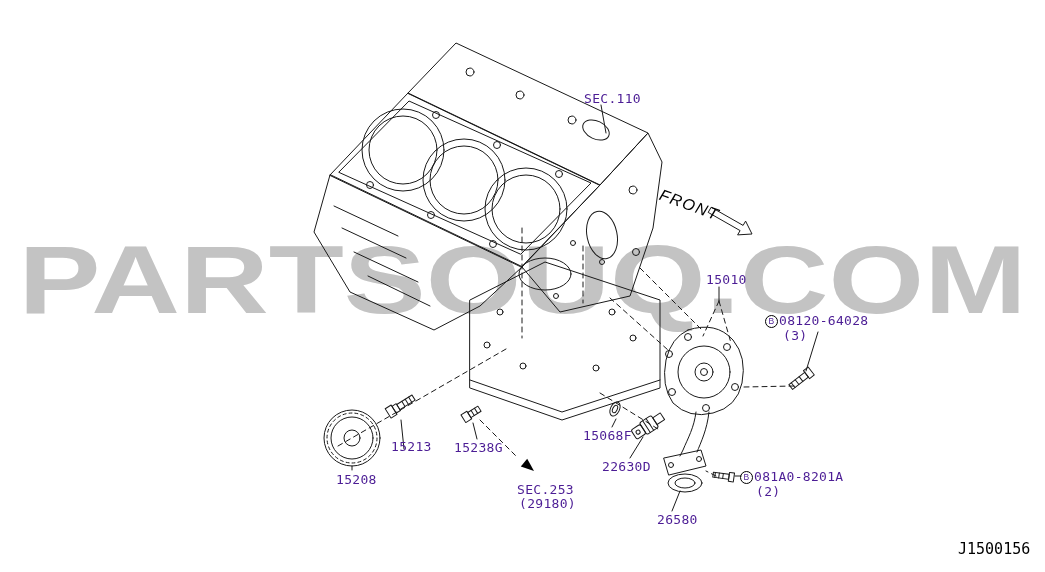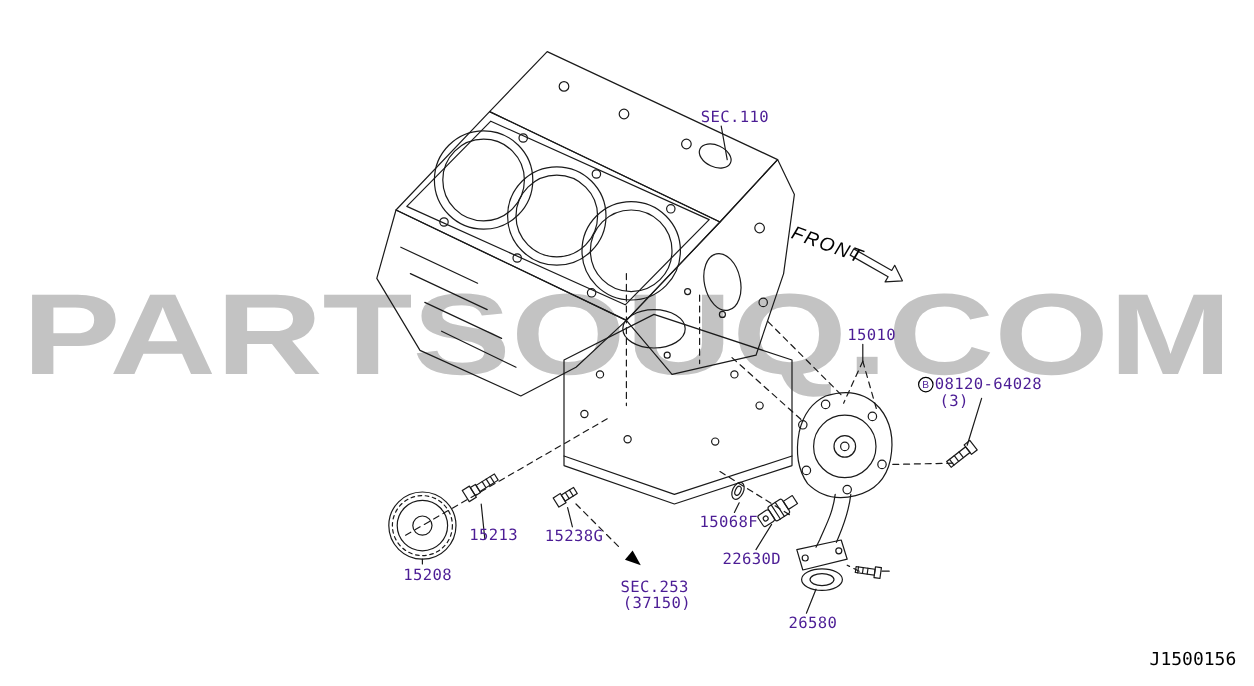--- a/index.html
+++ b/index.html
@@ -222,27 +222,33 @@
   <div class="callout" style="left:583px;top:429px">
     <span>15068F</span>
   </div>
 
   <div class="callout" style="left:602px;top:460px">
     <span>22630D</span>
   </div>
 
   <div class="callout" style="left:517px;top:483px">
     <span>SEC.253</span>
-    <span class="sub" style="padding-left:2px">(37150)</span>
+    <span class="sub" style="padding-left:2px">(29180)</span>
   </div>
 
   <div class="callout" style="left:336px;top:473px">
     <span>15208</span>
   </div>
 
   <div class="callout" style="left:657px;top:513px">
     <span>26580</span>
   </div>
 
+  <div class="callout" style="left:740px;top:470px">
+    <span>
+      <span class="circle-b">B</span><span>081A0-8201A</span>
+    </span>
+    <span class="sub" style="padding-left:16px">(2)</span>
+  </div>
 
   <div class="code">J1500156</div>
 
 </div>
 
 </body></html>

